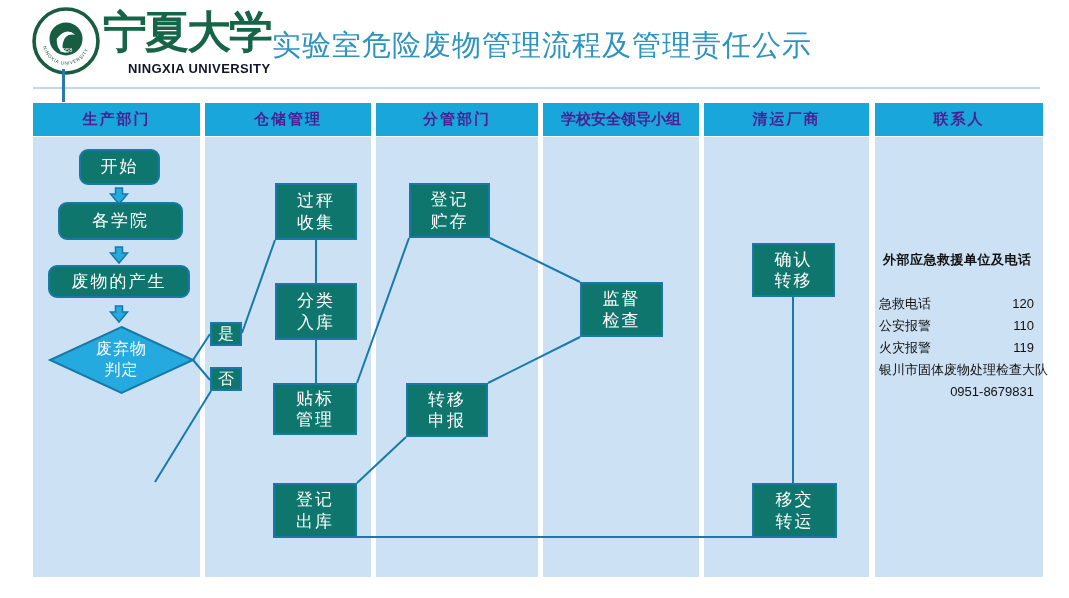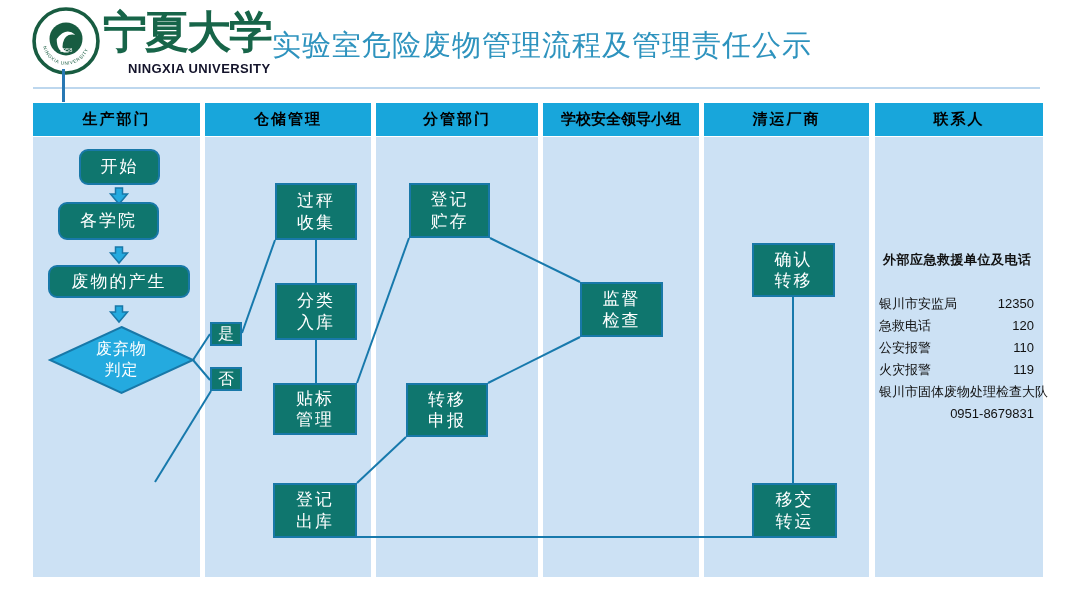--- a/index.html
+++ b/index.html
@@ -13,21 +13,21 @@
            font-size:44px;line-height:58px;color:#176549;letter-spacing:-2px;white-space:nowrap;}
   .logo-en{position:absolute;left:128px;top:61px;font-weight:bold;font-size:13px;
            color:#14142b;letter-spacing:.4px;white-space:nowrap;}
   .slide-title{position:absolute;left:272px;top:26px;font-size:29px;color:#2E93BE;
                white-space:nowrap;letter-spacing:1px;}
   .rule-h{position:absolute;left:33px;top:87px;width:1007px;height:2px;background:#BDD7EE;}
   .rule-v{position:absolute;left:62px;top:69px;width:3px;height:33px;background:#2878B4;}
 
   
   .diagram{position:absolute;left:33px;top:103px;width:1010px;height:474px;}
-  .col-header{position:absolute;top:0;height:33px;background:#18A6DB;color:#000000;
+  .col-header{position:absolute;top:0;height:33px;background:#18A6DB;color:#4c1d95;
               display:flex;align-items:center;justify-content:center;
               font-family:"Liberation Serif",serif;font-weight:bold;font-size:15px;
               letter-spacing:2px;}
   .col-body{position:absolute;top:34px;height:440px;background:#CCE1F4;}
   .overlay{position:absolute;left:0;top:0;width:1010px;height:474px;pointer-events:none;}
 
   .nd{position:absolute;box-sizing:border-box;background:#0f766e;border:2px solid #1878A8;
       color:#fff;display:flex;align-items:center;justify-content:center;text-align:right;
       white-space:pre-line;line-height:1.25;font-size:17px;letter-spacing:2px;
       font-family:"Liberation Serif",serif;}
@@ -104,21 +104,21 @@
       </g>
       <g fill="#24AADF" stroke="#1878A8" stroke-width="1.5">
         <path d="M82.5 85 h7 v6 h5 l-8.5 10 l-8.5 -10 h5 z"></path>
         <path d="M82.5 144 h7 v6 h5 l-8.5 10 l-8.5 -10 h5 z"></path>
         <path d="M82.5 203 h7 v6 h5 l-8.5 10 l-8.5 -10 h5 z"></path>
       </g>
       <polygon points="88.5,224 160,257 88.5,290 17,257" fill="#24AADF" stroke="#1878A8" stroke-width="2"></polygon>
     </svg>
 
     <div class="nd rounded" style="left:46px;top:46px;width:81px;height:36px">开始</div>
-    <div class="nd rounded" style="left:25px;top:99px;width:101px;height:38px">各学院</div>
+    <div class="nd rounded" style="left:25px;top:99px;width:125px;height:38px">各学院</div>
     <div class="nd rounded" style="left:15px;top:162px;width:142px;height:33px">废物的产生</div>
     <div class="diamond-label" style="left:17px;top:224px;width:143px;height:66px">废弃物
 判定</div>
     <div class="nd tiny" style="left:177px;top:219px;width:32px;height:24px">是</div>
     <div class="nd tiny" style="left:177px;top:264px;width:32px;height:24px">否</div>
     <div class="nd" style="left:242px;top:80px;width:82px;height:57px">过秤
 收集</div>
     <div class="nd" style="left:242px;top:180px;width:82px;height:57px">分类
 入库</div>
     <div class="nd" style="left:240px;top:280px;width:84px;height:52px">贴标
@@ -132,24 +132,20 @@
     <div class="nd" style="left:547px;top:179px;width:83px;height:55px">监督
 检查</div>
     <div class="nd" style="left:719px;top:140px;width:83px;height:54px">确认
 转移</div>
     <div class="nd" style="left:719px;top:380px;width:85px;height:55px">移交
 转运</div>
 
     <div class="contacts">
       <div class="contacts-title">外部应急救援单位及电话</div>
       <div class="contact-row">
-        <span>银川市安监局</span>
-        <span class="num">12350</span>
-      </div>
-      <div class="contact-row">
         <span>急救电话</span>
         <span class="num">120</span>
       </div>
       <div class="contact-row">
         <span>公安报警</span>
         <span class="num">110</span>
       </div>
       <div class="contact-row">
         <span>火灾报警</span>
         <span class="num">119</span>

